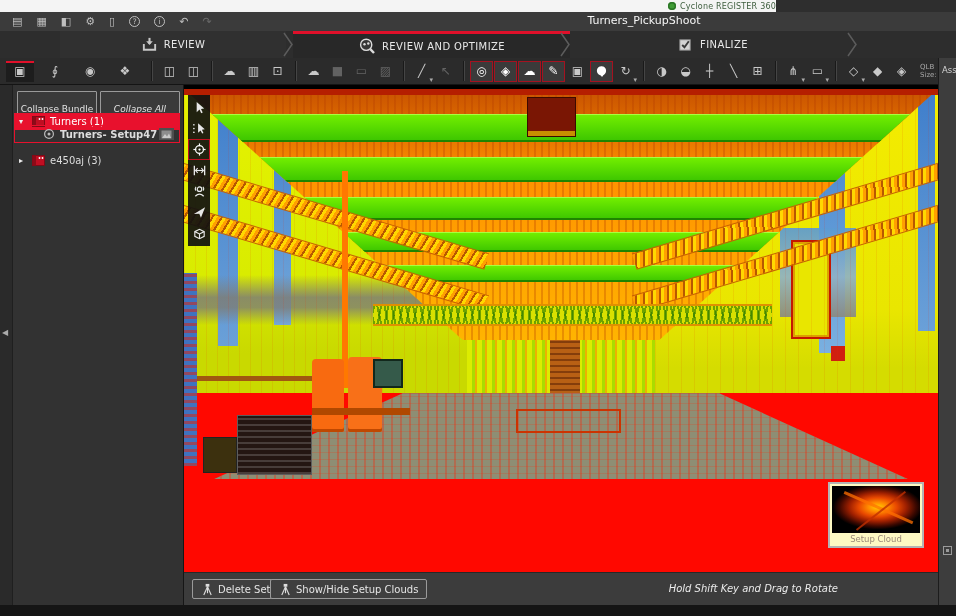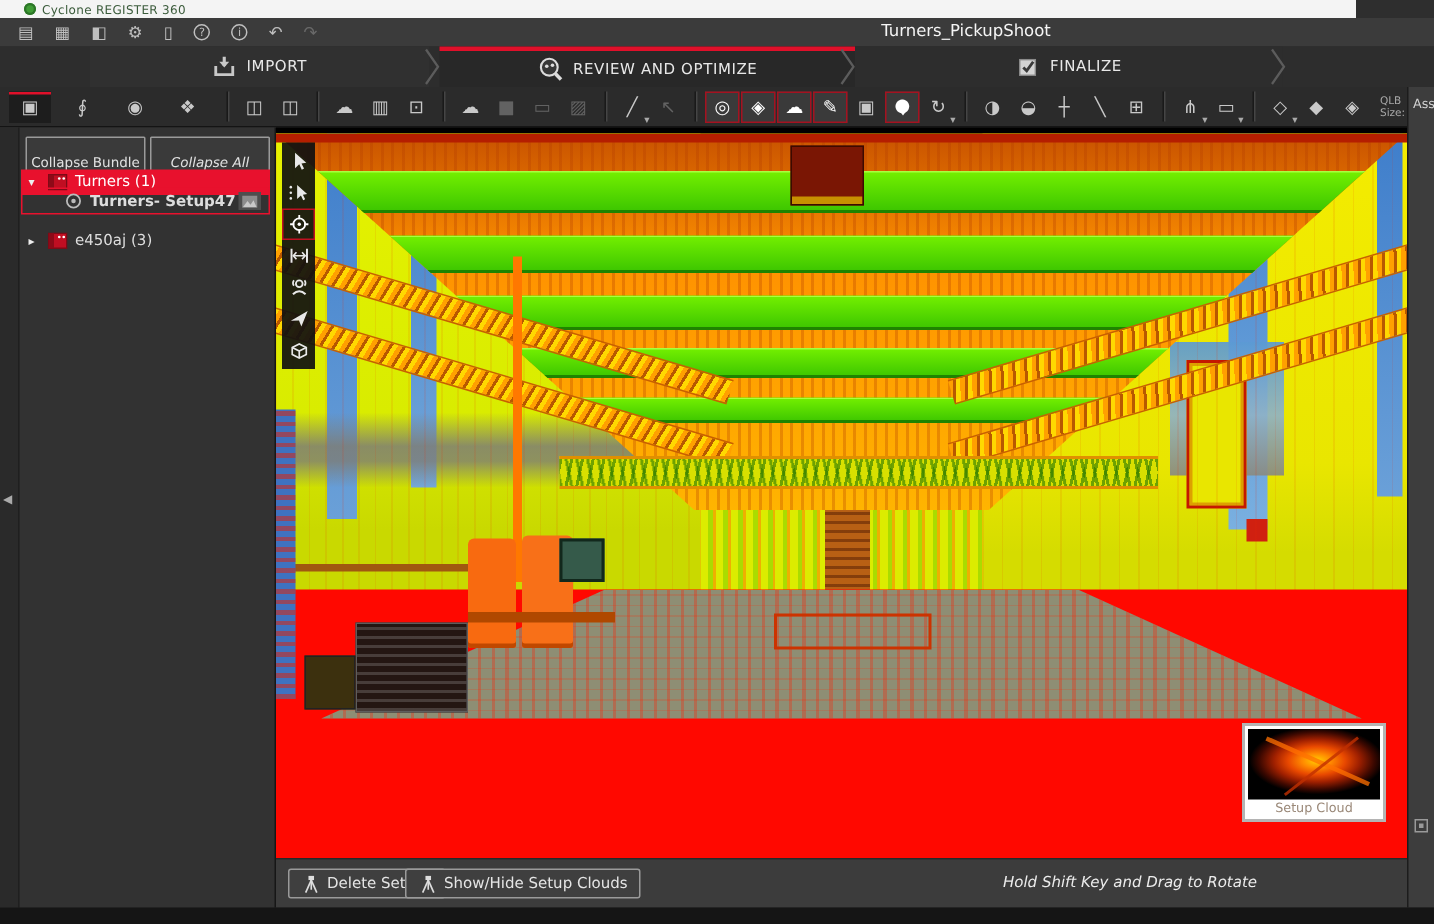--- a/index.html
+++ b/index.html
@@ -1,19 +1,19 @@
 <!DOCTYPE html>
 <html><head>
 <meta charset="utf-8">
 <style>
   html,body{margin:0;padding:0;background:#101010;}
   .app{position:relative;width:956px;height:616px;overflow:hidden;background:#2e2e2e;
        font-family:"DejaVu Sans","Liberation Sans",sans-serif;-webkit-font-smoothing:antialiased;}
   
-  .titlebar{position:absolute;left:0;top:0;width:904px;height:12px;background:#f4f4f4;display:flex;align-items:center;gap:4px;padding-left:16px;box-sizing:border-box;}
+  .titlebar{position:absolute;left:0;top:0;width:776px;height:12px;background:#f4f4f4;display:flex;align-items:center;gap:4px;padding-left:16px;box-sizing:border-box;justify-content:flex-end;}
   .appdot{width:8px;height:8px;border-radius:50%;background:var(--brand-green,#3f9c35);box-shadow:inset 0 0 0 1.5px #2c7527;display:inline-block;}
   .apptitle{font-size:8px;color:#3c5c3c;letter-spacing:.2px;}
   
   .menubar{position:absolute;left:0;top:12px;width:956px;height:19px;background:var(--toolbar-bg,#3b3b3b);border-bottom:1px solid #262626;}
   .menuicons{position:absolute;left:12px;top:0;height:19px;display:flex;align-items:center;gap:14px;}
   .mi{color:#bfbfbf;font-size:11px;line-height:11px;display:inline-flex;align-items:center;justify-content:center;}
   .mi .glyph{font-size:11px;}
   .mi.circle .glyph{width:11px;height:11px;border:1px solid #bfbfbf;border-radius:50%;font-size:7.5px;display:inline-flex;align-items:center;justify-content:center;box-sizing:border-box;}
   .mi.disabled{opacity:.35;}
   .projtitle{position:absolute;left:600px;top:2px;transform:translateX(-50%);font-size:11px;color:#f5f5f5;margin-left:44px;}
@@ -99,21 +99,21 @@
   .chair2{left:21.8%;top:55.5%;width:4.5%;height:15.5%;background:#f87018;border-radius:4px 4px 2px 2px;box-shadow:inset 0 -3px 0 #c04800;}
   .monitor{left:25%;top:56%;width:4%;height:6%;background:#355a4a;border:2px solid #12281c;box-sizing:border-box;}
   .table{left:17%;top:66%;width:13%;height:1.4%;background:#b04800;}
   .edgeL{left:0;top:38%;width:1.7%;height:40%;background:#3f72c0;background-image:repeating-linear-gradient(0deg,rgba(230,30,0,.5) 0 3px,transparent 3px 7px);}
   .topstrip{left:0;top:0;width:100%;height:1.3%;background:#b51e00;}
   
   .toolstrip{position:absolute;left:4px;top:10px;width:22px;background:rgba(16,16,16,.92);padding:2px 0;}
   .vtool{width:22px;height:21px;display:flex;align-items:center;justify-content:center;cursor:pointer;box-sizing:border-box;}
   .vtool.active{border:1px solid #c01020;}
   
-  .thumb{position:absolute;right:14px;bottom:24px;width:96px;height:66px;background:#ffffff;border:2px solid #b4b4b4;box-sizing:border-box;cursor:pointer;}
+  .thumb{position:absolute;right:14px;bottom:24px;width:96px;height:66px;background:#fef9c3;border:2px solid #b4b4b4;box-sizing:border-box;cursor:pointer;}
   .splash{position:absolute;left:2px;right:2px;top:2px;bottom:13px;background:radial-gradient(ellipse 62% 58% at 52% 45%,#ffd000 0%,#ff8800 18%,#e84800 35%,#a02000 52%,#3c0800 70%,#000 82%);overflow:hidden;}
   .splash::before{content:"";position:absolute;left:10%;top:42%;width:85%;height:3px;background:#ff7000;transform:rotate(24deg);opacity:.75;}
   .splash::after{content:"";position:absolute;left:20%;top:50%;width:70%;height:2px;background:#c03000;transform:rotate(-38deg);opacity:.8;}
   .thumb-label{position:absolute;left:0;right:0;bottom:2px;text-align:center;font-size:8.5px;color:#9a8878;}
   
   .bottombar{position:absolute;left:184px;top:572px;width:754px;height:33px;background:#3c3c3c;border-top:1px solid #282828;box-sizing:border-box;}
   .bbtn{position:absolute;top:6px;height:20px;background:#3f3f3f;border:1px solid #9a9a9a;border-radius:2px;color:#e5e5e5;font-size:10px;font-family:inherit;display:flex;align-items:center;gap:4px;padding:0 8px;cursor:pointer;}
   .bb0{left:8px;} .bb1{left:86px;} .bb2{left:224px;}
   .hint{position:absolute;right:100px;top:10px;font-size:10px;font-style:italic;color:#ececec;}
   .statusstrip{position:absolute;left:0;top:605px;width:956px;height:11px;background:#151515;}
@@ -162,21 +162,21 @@
     <div class="projtitle">Turners_PickupShoot</div>
   </div>
 
   <div class="workflow">
     <div class="wf-tab wf0">
       <svg width="17" height="17" viewBox="0 0 18 18">
         <path d="M9 2 v6.5" stroke="#c8c8c8" stroke-width="2.2" fill="none"></path>
         <path d="M5.5 5.5 L9 9.5 L12.5 5.5" fill="#c8c8c8"></path>
         <path d="M3 8.5 v6 h12 v-6" fill="none" stroke="#c8c8c8" stroke-width="2"></path>
       </svg>
-      <span class="wf-label">IMPORT</span>
+      <span class="wf-label">REVIEW</span>
     </div>
     <div class="wf-tab wf1">
       <svg width="18" height="18" viewBox="0 0 18 18">
         <circle cx="8.2" cy="7.8" r="5.6" stroke="#dcdcdc" stroke-width="1.4" fill="rgba(255,255,255,.07)"></circle>
         <circle cx="6.5" cy="7.2" r="1.2" fill="#dcdcdc"></circle>
         <circle cx="10.3" cy="6.5" r="1.2" fill="#dcdcdc"></circle>
         <path d="M12.3 12.2 L16 16" stroke="#dcdcdc" stroke-width="2.4" fill="none"></path>
       </svg>
       <span class="wf-label">REVIEW AND OPTIMIZE</span>
     </div>

